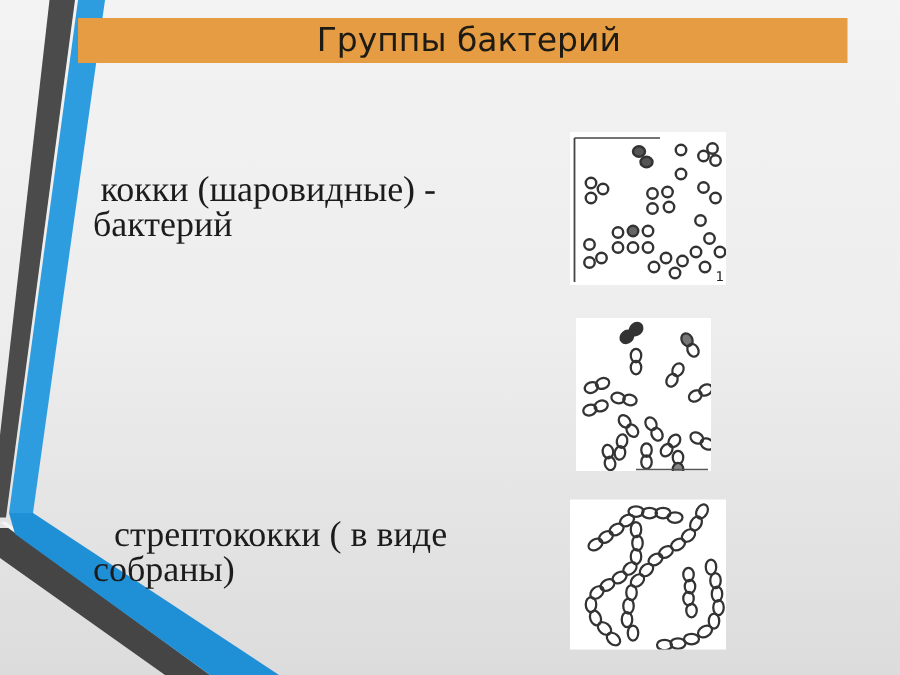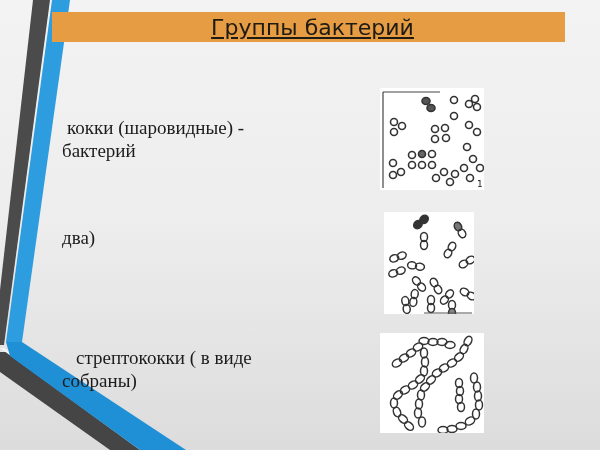--- a/index.html
+++ b/index.html
@@ -10,24 +10,24 @@
   }
   .slide { position: absolute; left: 0; top: 0; width: 600px; height: 450px; }
   .deco { position: absolute; left: 0; top: 0; width: 600px; height: 450px; }
   .title-bar {
     position: absolute; left: 52px; top: 12px; width: 513px; height: 30px;
     background: #e59c42;
     display: flex; align-items: center; justify-content: center;
   }
   .title-bar span {
     font-family: "DejaVu Sans", sans-serif;
-    font-size: 22px; color: #1e1a14; letter-spacing: 0px; margin-left: 8px; text-decoration: underline;
+    font-size: 22px; color: #1e1a14; letter-spacing: 0px; margin-left: 8px;
   }
   .item-text {
-    position: absolute; font-size: 19px; color: #1c1c1c; line-height: 23px;
+    position: absolute; font-size: 24px; color: #1c1c1c; line-height: 23px;
   }
   .item-1 { left: 62px; top: 116px; width: 290px; }
   .item-2 { left: 62px; top: 226px; width: 290px; }
   .item-3 { left: 62px; top: 346px; width: 290px; }
   .figure {
     position: absolute; background: #ffffff;
   }
   .fig-1 { left: 380px; top: 88px; width: 104px; height: 102px; }
   .fig-2 { left: 384px; top: 212px; width: 90px; height: 102px; }
   .fig-3 { left: 380px; top: 333px; width: 104px; height: 100px; }
@@ -54,21 +54,20 @@
   <div class="title-bar">
     <span>Группы бактерий</span>
   </div>
 
   <div class="item-text item-1">
     <div style="padding-left:5px">кокки (шаровидные) -</div>
     <div>бактерий</div>
   </div>
 
   <div class="item-text item-2">
-    <div>два)</div>
   </div>
 
   <div class="item-text item-3">
     <div style="padding-left:14px">стрептококки ( в виде</div>
     <div>собраны)</div>
   </div>
 
   <div class="figure fig-1">
     <svg viewBox="0 0 104 102" fill="none" stroke="#333" stroke-width="1.6">
       <line x1="3" y1="4" x2="3" y2="100" stroke="#444" stroke-width="1.2"></line>

